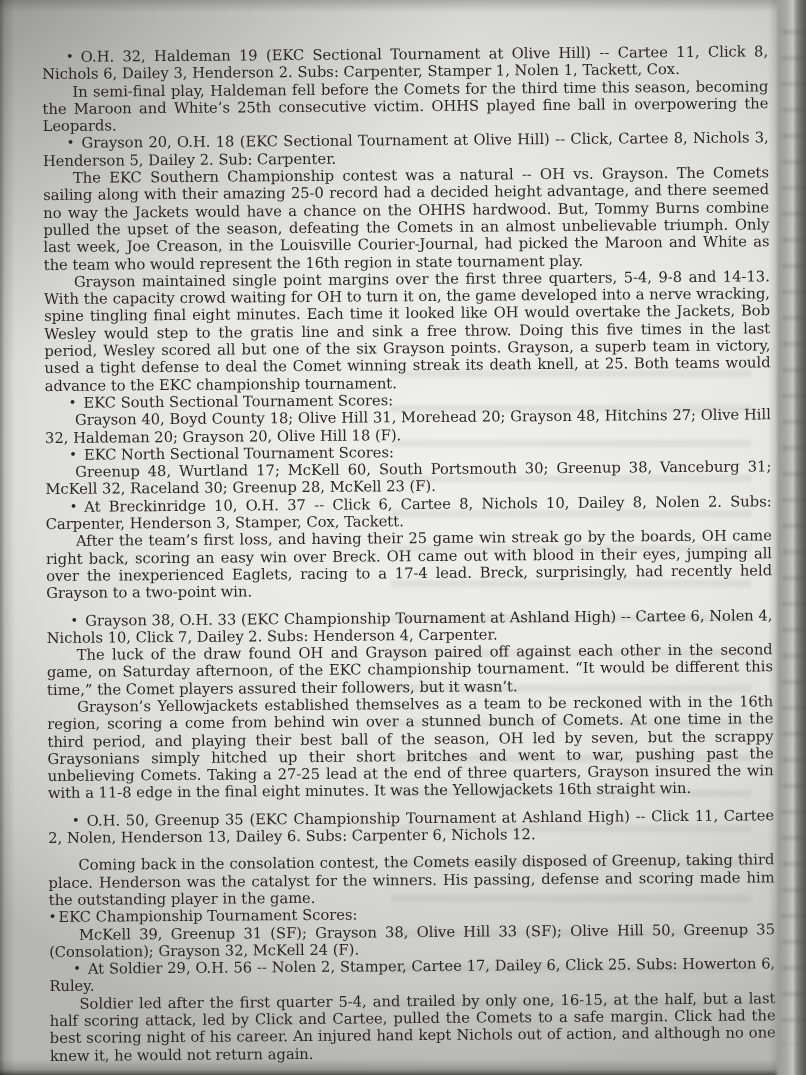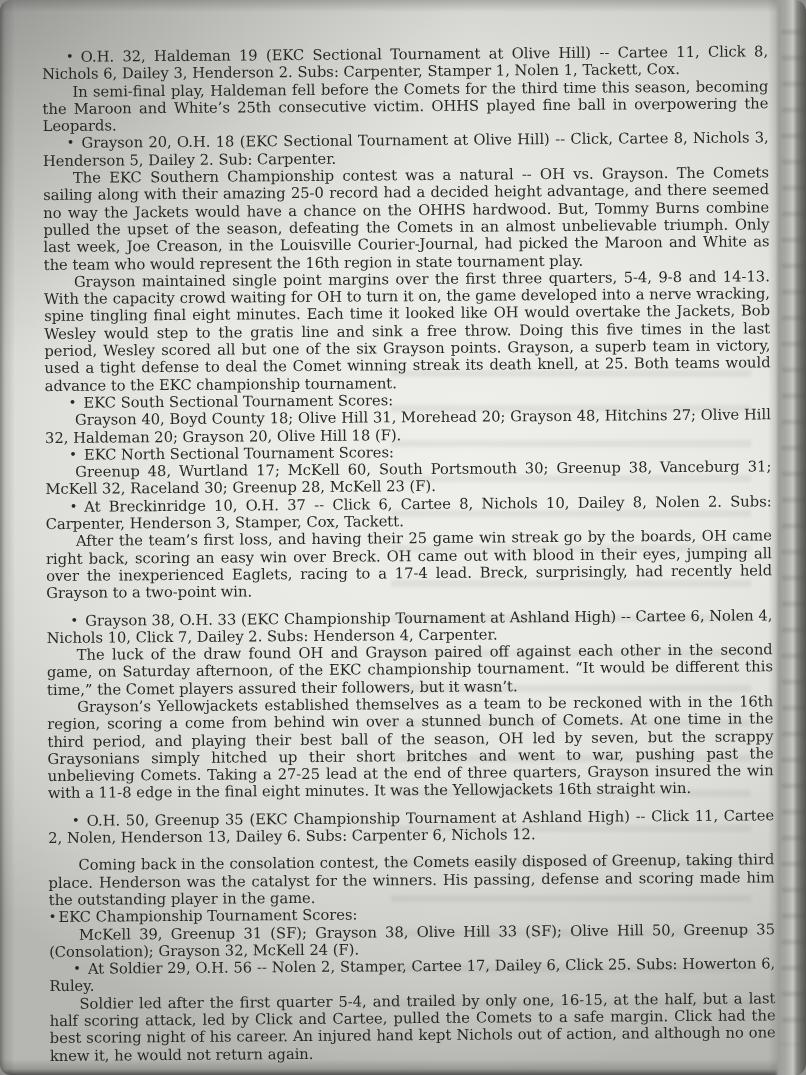--- a/index.html
+++ b/index.html
@@ -11,21 +11,20 @@
   .page {
     position: relative;
     width: 806px;
     height: 1075px;
     overflow: hidden;
     background:
       
       radial-gradient(ellipse 620px 480px at 0% 0%, rgba(80,80,78,0.30) 0%, rgba(80,80,78,0.12) 45%, rgba(80,80,78,0) 75%),
       
       radial-gradient(ellipse 700px 620px at 58% 42%, #efefec 0%, #e9e9e6 38%, #dededb 62%, #cacac7 85%, #b6b6b3 100%);
-    border-radius: 11px;
   }
   
   .edge-left {
     position: absolute; left: 0; top: 0; bottom: 0; width: 16px;
     background: linear-gradient(to right, rgba(30,30,28,0.45) 0px, rgba(30,30,28,0.15) 5px, rgba(30,30,28,0.0) 15px);
     pointer-events: none;
   }
   .edge-top {
     position: absolute; left: 0; top: 0; right: 0; height: 12px;
     background: linear-gradient(to bottom, rgba(60,60,58,0.28) 0px, rgba(60,60,58,0) 12px);

